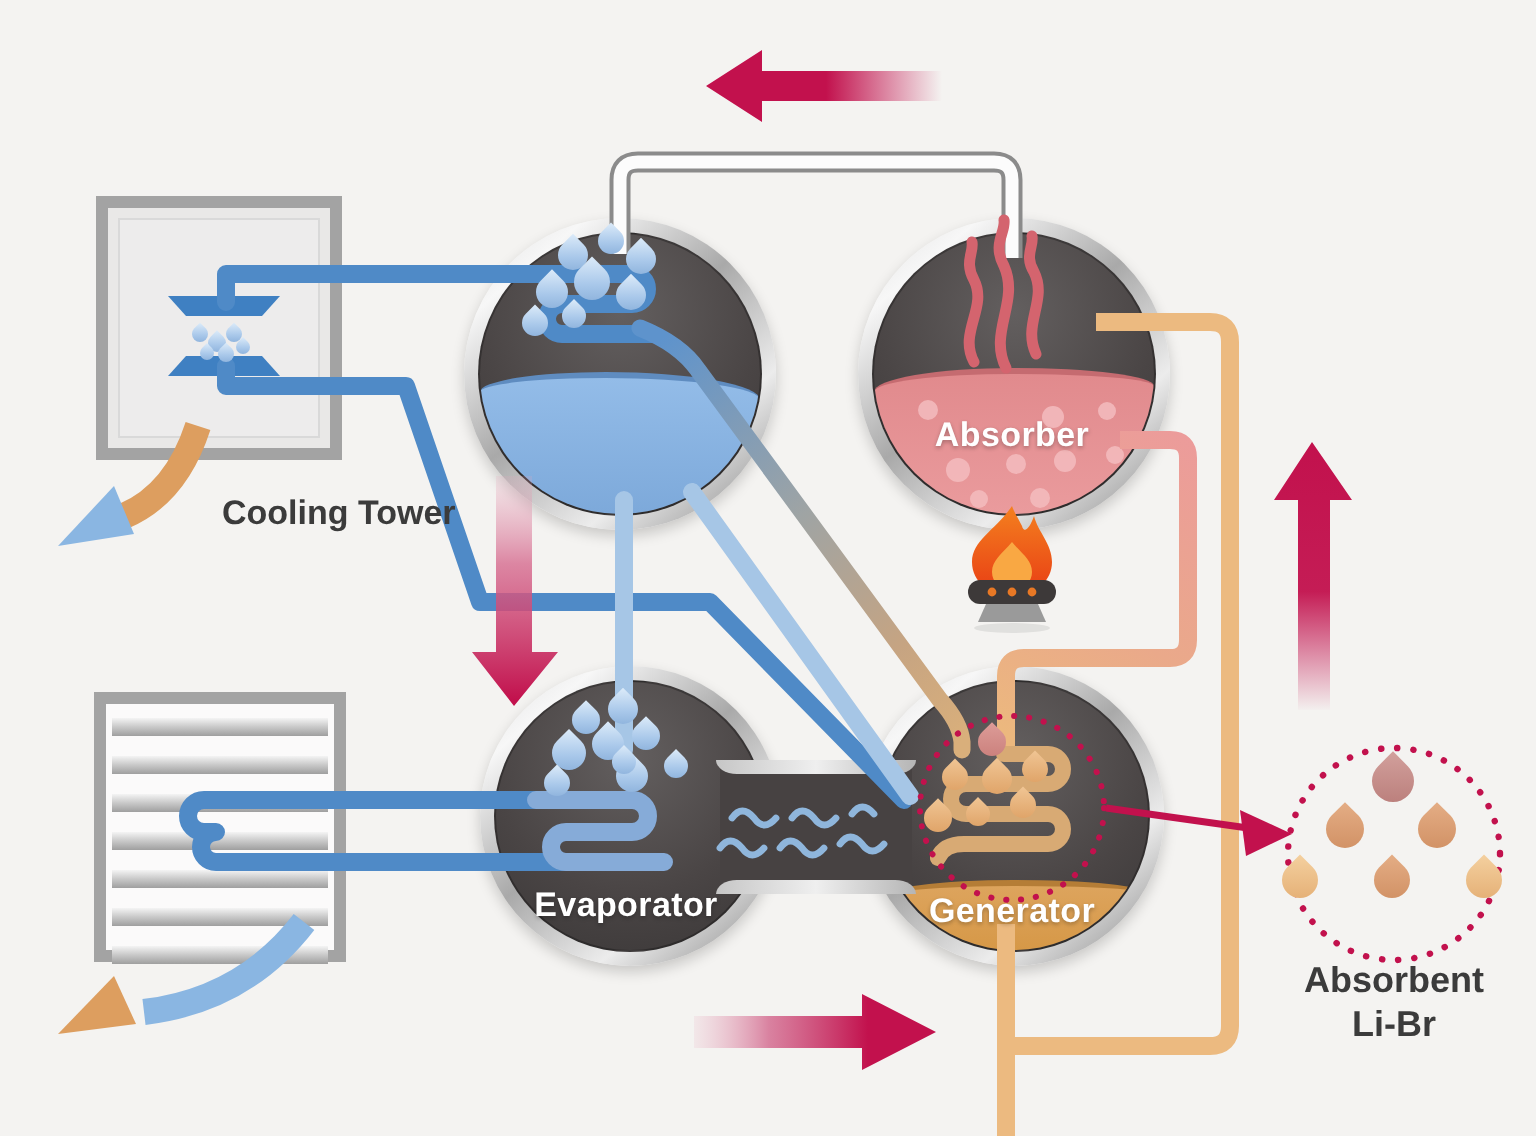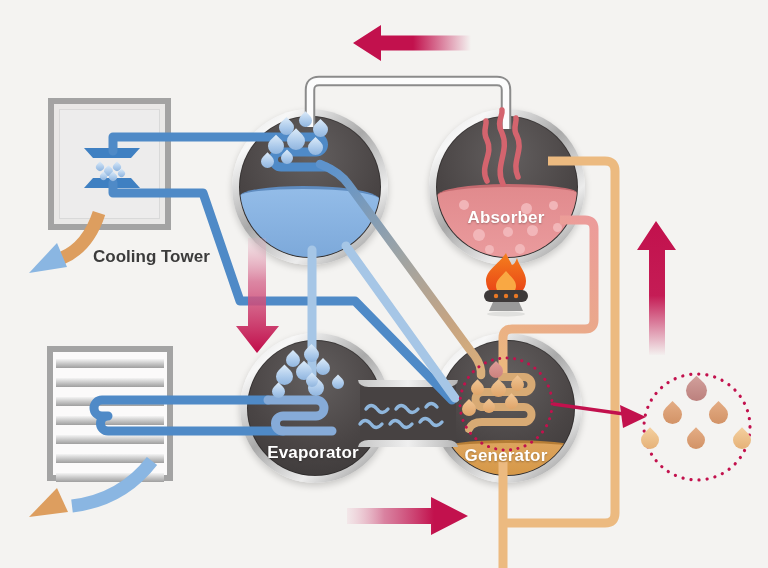--- a/index.html
+++ b/index.html
@@ -263,15 +263,19 @@
   <span class="drop rosedark" style="left:686px;top:380px;width:21px;height:21px"></span>
   <span class="drop mid" style="left:663px;top:405px;width:19px;height:19px"></span>
   <span class="drop mid" style="left:709px;top:405px;width:19px;height:19px"></span>
   <span class="drop light" style="left:641px;top:431px;width:18px;height:18px"></span>
   <span class="drop mid" style="left:687px;top:431px;width:18px;height:18px"></span>
   <span class="drop light" style="left:733px;top:431px;width:18px;height:18px"></span>
 
   <div class="vlabel" style="left:431px;top:208px">Absorber</div>
   <div class="vlabel" style="left:238px;top:443px">Evaporator</div>
   <div class="vlabel" style="left:431px;top:446px">Generator</div>
-  <div class="plabel" style="left:93px;top:247px">Cooling Tower</div>
+  <div class="plabel" style="left:111px;top:247px">Cooling Tower</div>
+  <div id="absorbent-label">
+    <div>Absorbent</div>
+    <div>Li-Br</div>
+  </div>
 
 </div>
 
 </body></html>

